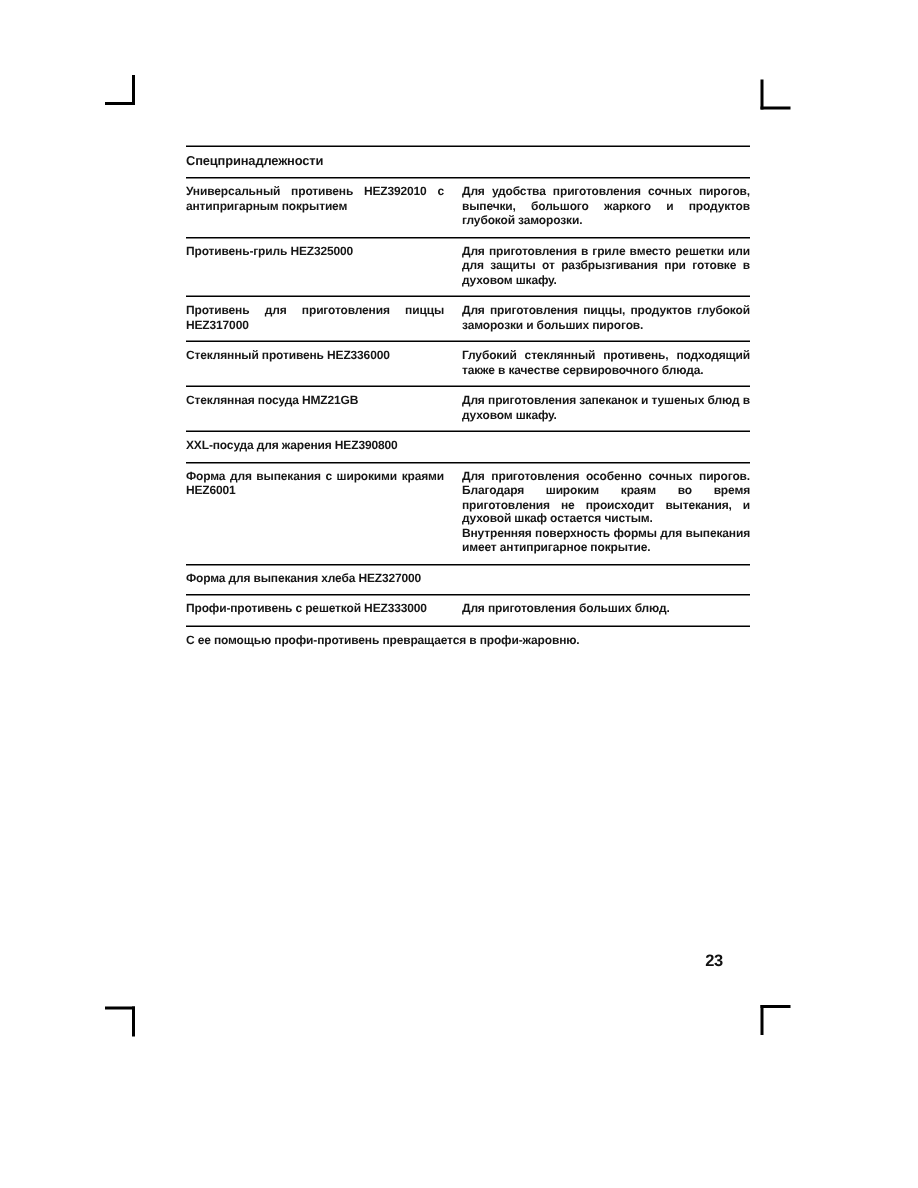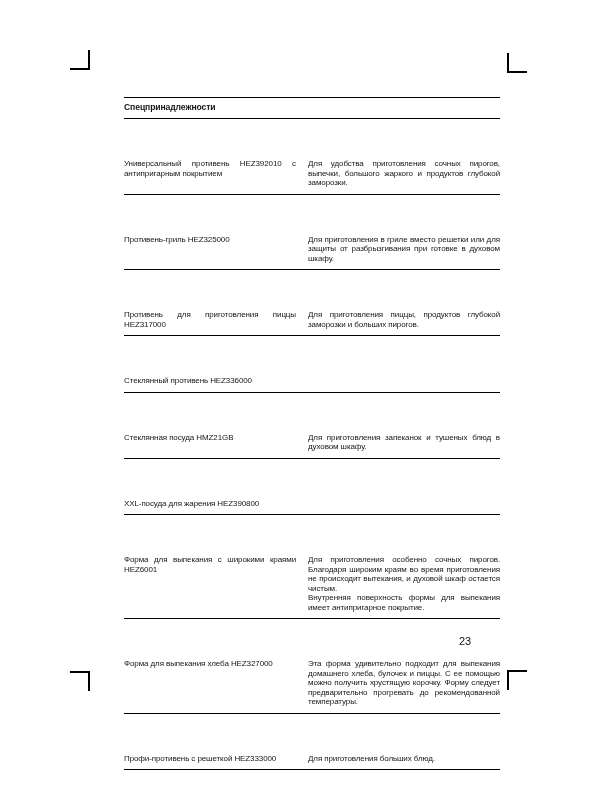--- a/index.html
+++ b/index.html
@@ -47,43 +47,42 @@
   .row {
     display: flex;
     border-bottom: 1.5px solid #000;
     padding: 4px 0 6px 0;
   }
   .row:last-child { border-bottom: none; }
 
   .cell {
     font-size: 8px;
     line-height: 9.5px;
-    font-weight: normal;
+    font-weight: bold;
     letter-spacing: -0.1px;
     text-align: justify;
     white-space: pre-line;
-    margin-top: 36px;
   }
   .cell.name {
     width: 172px;
     margin-right: 12px;
     flex: none;
   }
   .cell.desc {
     flex: 1;
   }
 
   .page-number {
     position: absolute;
     left: 448px;
     top: 635px;
     width: 34px;
-    text-align: center;
+    text-align: right;
     font-size: 11px;
-    font-weight: normal;
+    font-weight: bold;
     color: #111111;
     letter-spacing: -0.2px;
   }
 </style>
 </head>
 <body>
 
 <div class="crop-mark tl"></div>
 <div class="crop-mark tr"></div>
 <div class="crop-mark bl"></div>
@@ -103,40 +102,40 @@
   </div>
 
 
   <div class="row">
     <div class="cell name">Противень для приготовления пиццы HEZ317000</div>
     <div class="cell desc">Для приготовления пиццы, продуктов глубокой заморозки и больших пирогов.</div>
   </div>
 
   <div class="row">
     <div class="cell name">Стеклянный противень HEZ336000</div>
+    <div class="cell desc">Глубокий стеклянный противень, подходящий также в качестве сервировочного блюда.</div>
   </div>
 
   <div class="row">
     <div class="cell name">Стеклянная посуда HMZ21GB</div>
     <div class="cell desc">Для приготовления запеканок и тушеных блюд в духовом шкафу.</div>
   </div>
 
   <div class="row">
     <div class="cell name">XXL-посуда для жарения HEZ390800</div>
   </div>
 
   <div class="row">
     <div class="cell name">Форма для выпекания с широкими краями HEZ6001</div>
     <div class="cell desc">Для приготовления особенно сочных пирогов. Благодаря широким краям во время приготовления не происходит вытекания, и духовой шкаф остается чистым.
 Внутренняя поверхность формы для выпекания имеет антипригарное покрытие.</div>
   </div>
 
   <div class="row">
     <div class="cell name">Форма для выпекания хлеба HEZ327000</div>
-    <div class="cell desc">Эта форма удивительно подходит для выпекания домашнего хлеба, булочек и пиццы. С ее помощью можно получить хрустящую корочку. Форму следует предварительно прогревать до рекомендованной температуры.</div>
   </div>
 
   <div class="row">
     <div class="cell name">Профи-противень с решеткой HEZ333000</div>
     <div class="cell desc">Для приготовления больших блюд.</div>
   </div>
 
   <div class="row">
     <div class="cell desc">С ее помощью профи-противень превращается в профи-жаровню.</div>
   </div>

